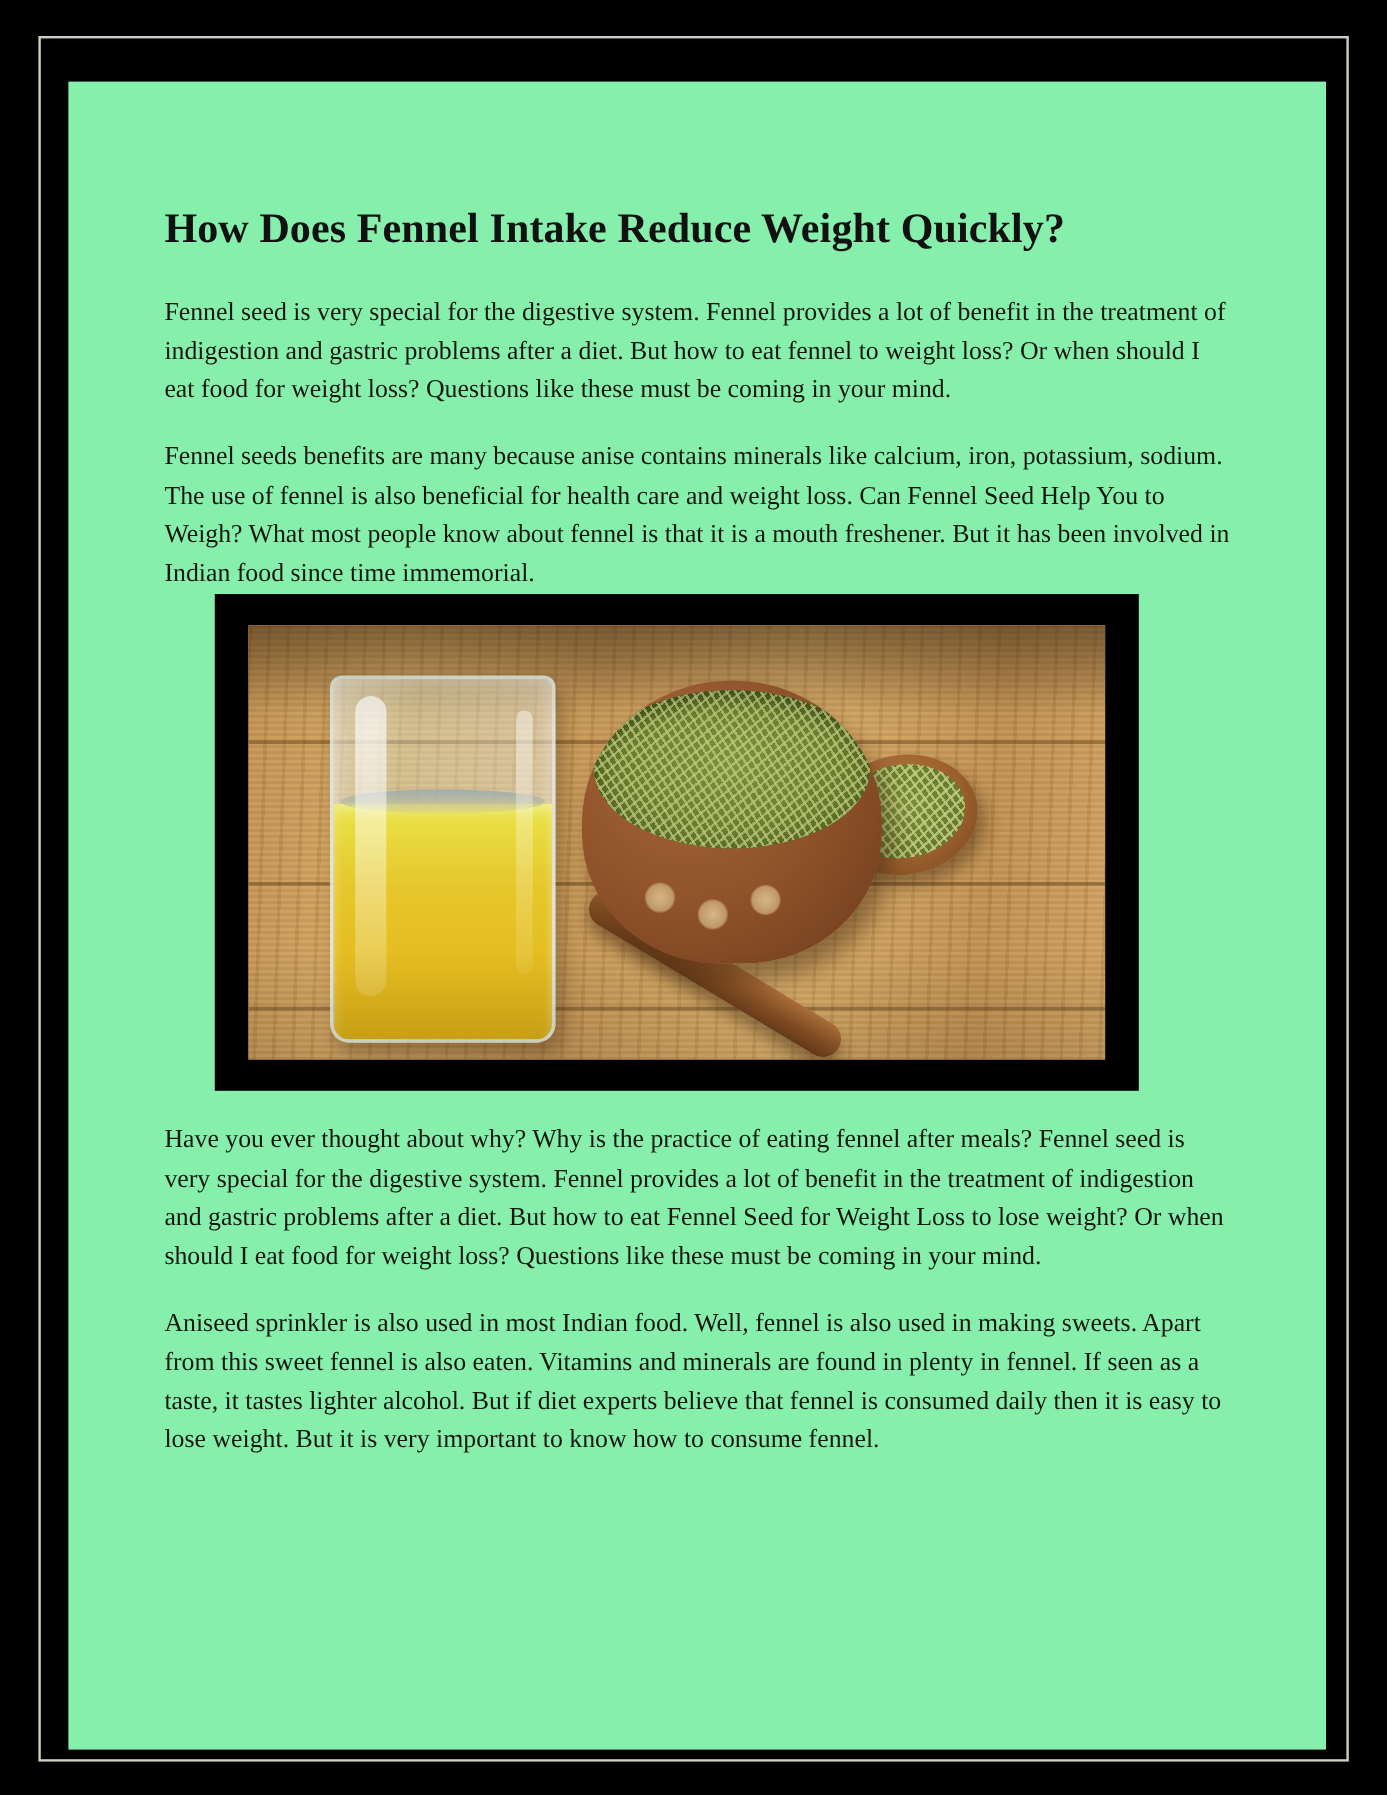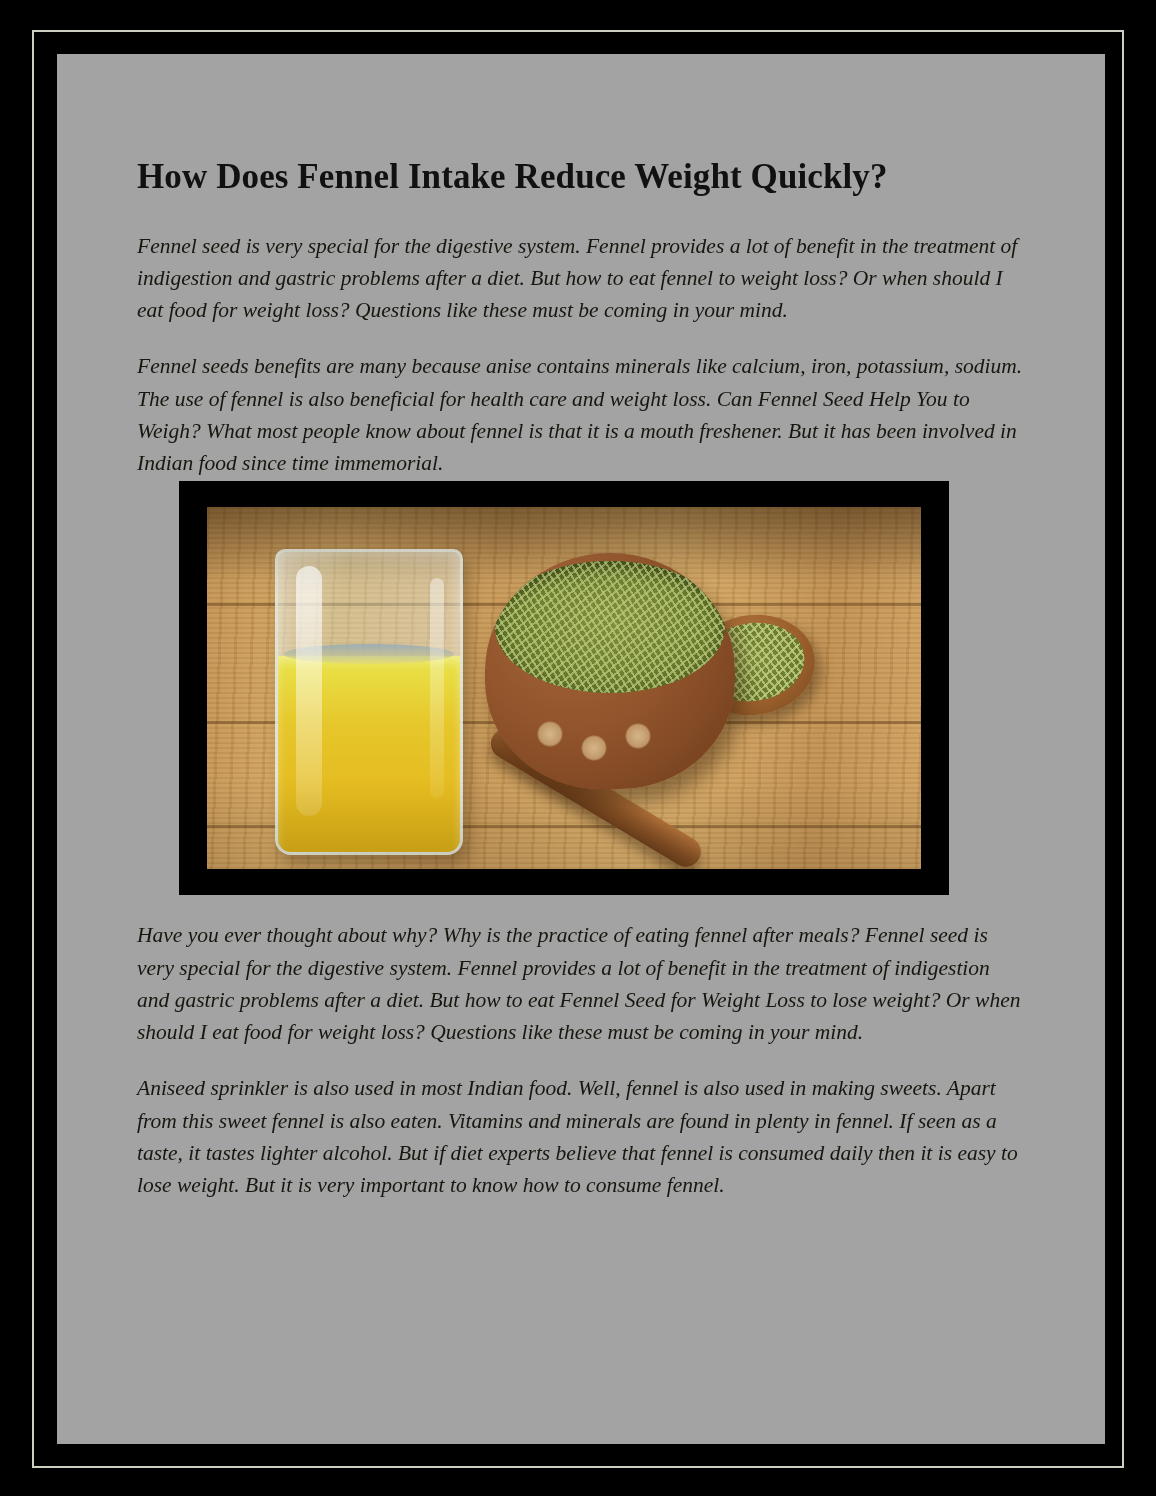--- a/index.html
+++ b/index.html
@@ -34,24 +34,24 @@
     width: 1092px;
     height: 1438px;
     border: 2px solid #cfcfc4;
     box-sizing: border-box;
   }
 
   
   .sheet {
     position: absolute;
     left: 57px;
-    top: 54px;
+    top: 68px;
     width: 1048px;
     height: 1390px;
-    background: #a3a3a3;
+    background: #86efac;
     box-sizing: border-box;
     overflow: hidden;
   }
 
   .content {
     position: absolute;
     left: 80px;
     top: 100px;
     width: 888px;
   }
@@ -66,21 +66,20 @@
     letter-spacing: 0.1px;
   }
 
   .para {
     font-family: "Liberation Serif", serif;
     font-size: 21.5px;
     line-height: 1.5;
     color: #16170f;
     margin: 0 0 24px 0;
     text-align: left;
-    font-style: italic;
   }
 
   
   .figure {
     position: relative;
     width: 770px;
     margin: -22px 0 0 42px;
     background: #000000;
     padding: 26px 28px 26px 28px;
     box-sizing: border-box;

